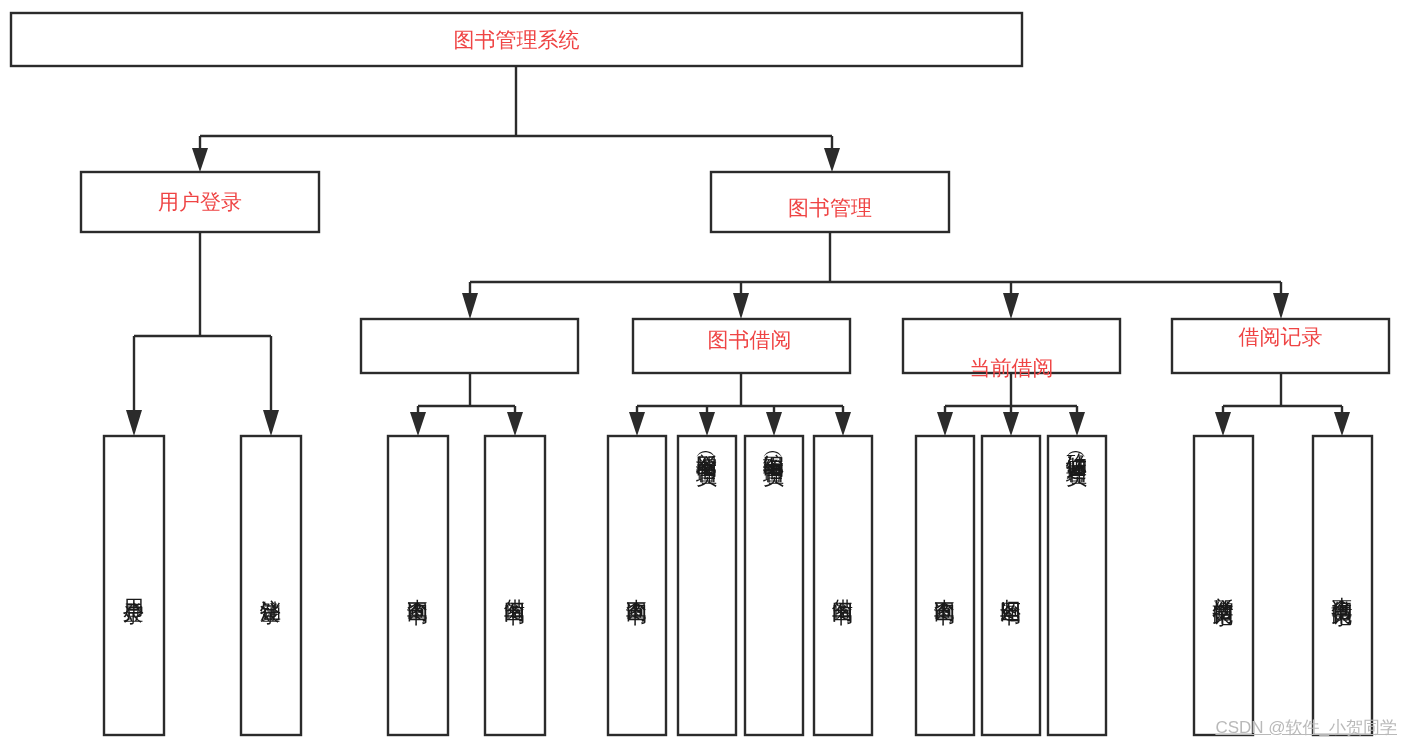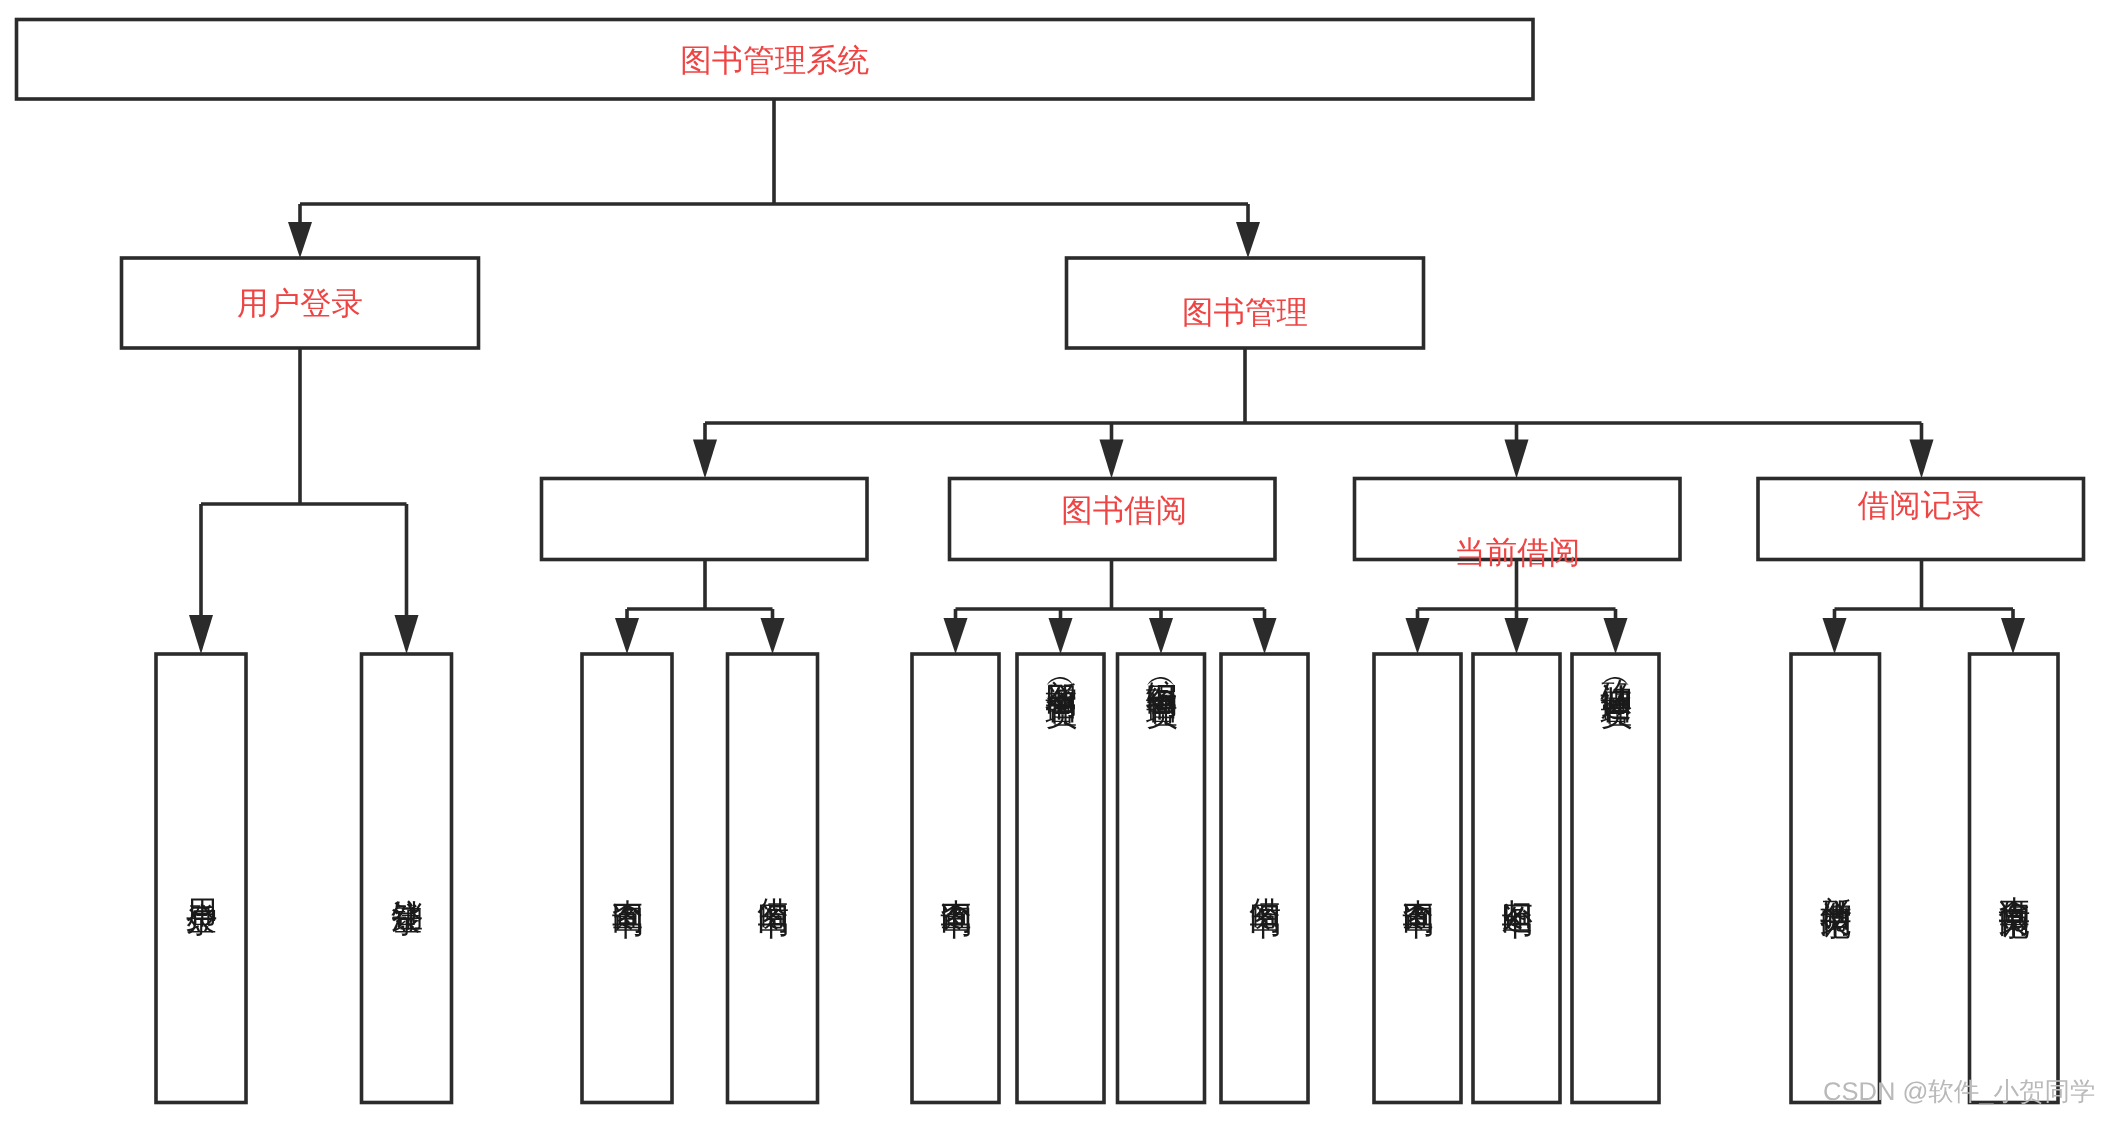--- a/index.html
+++ b/index.html
@@ -74,20 +74,21 @@
   }
   #watermark {
     position: absolute;
     right: 8px;
     bottom: 8px;
     font-family: "Liberation Sans", "DejaVu Sans", sans-serif;
     font-size: 17px;
     color: #b9b9b9;
     white-space: nowrap;
     pointer-events: none;
+    text-decoration: underline;
   }
 </style>
 </head>
 <body>
 
 <div id="diagram-root">
 
   <svg class="diagram" viewBox="0 0 1405 747" xmlns="http://www.w3.org/2000/svg">
 
     <rect class="node-box" x="11" y="13" width="1011" height="53"></rect>

